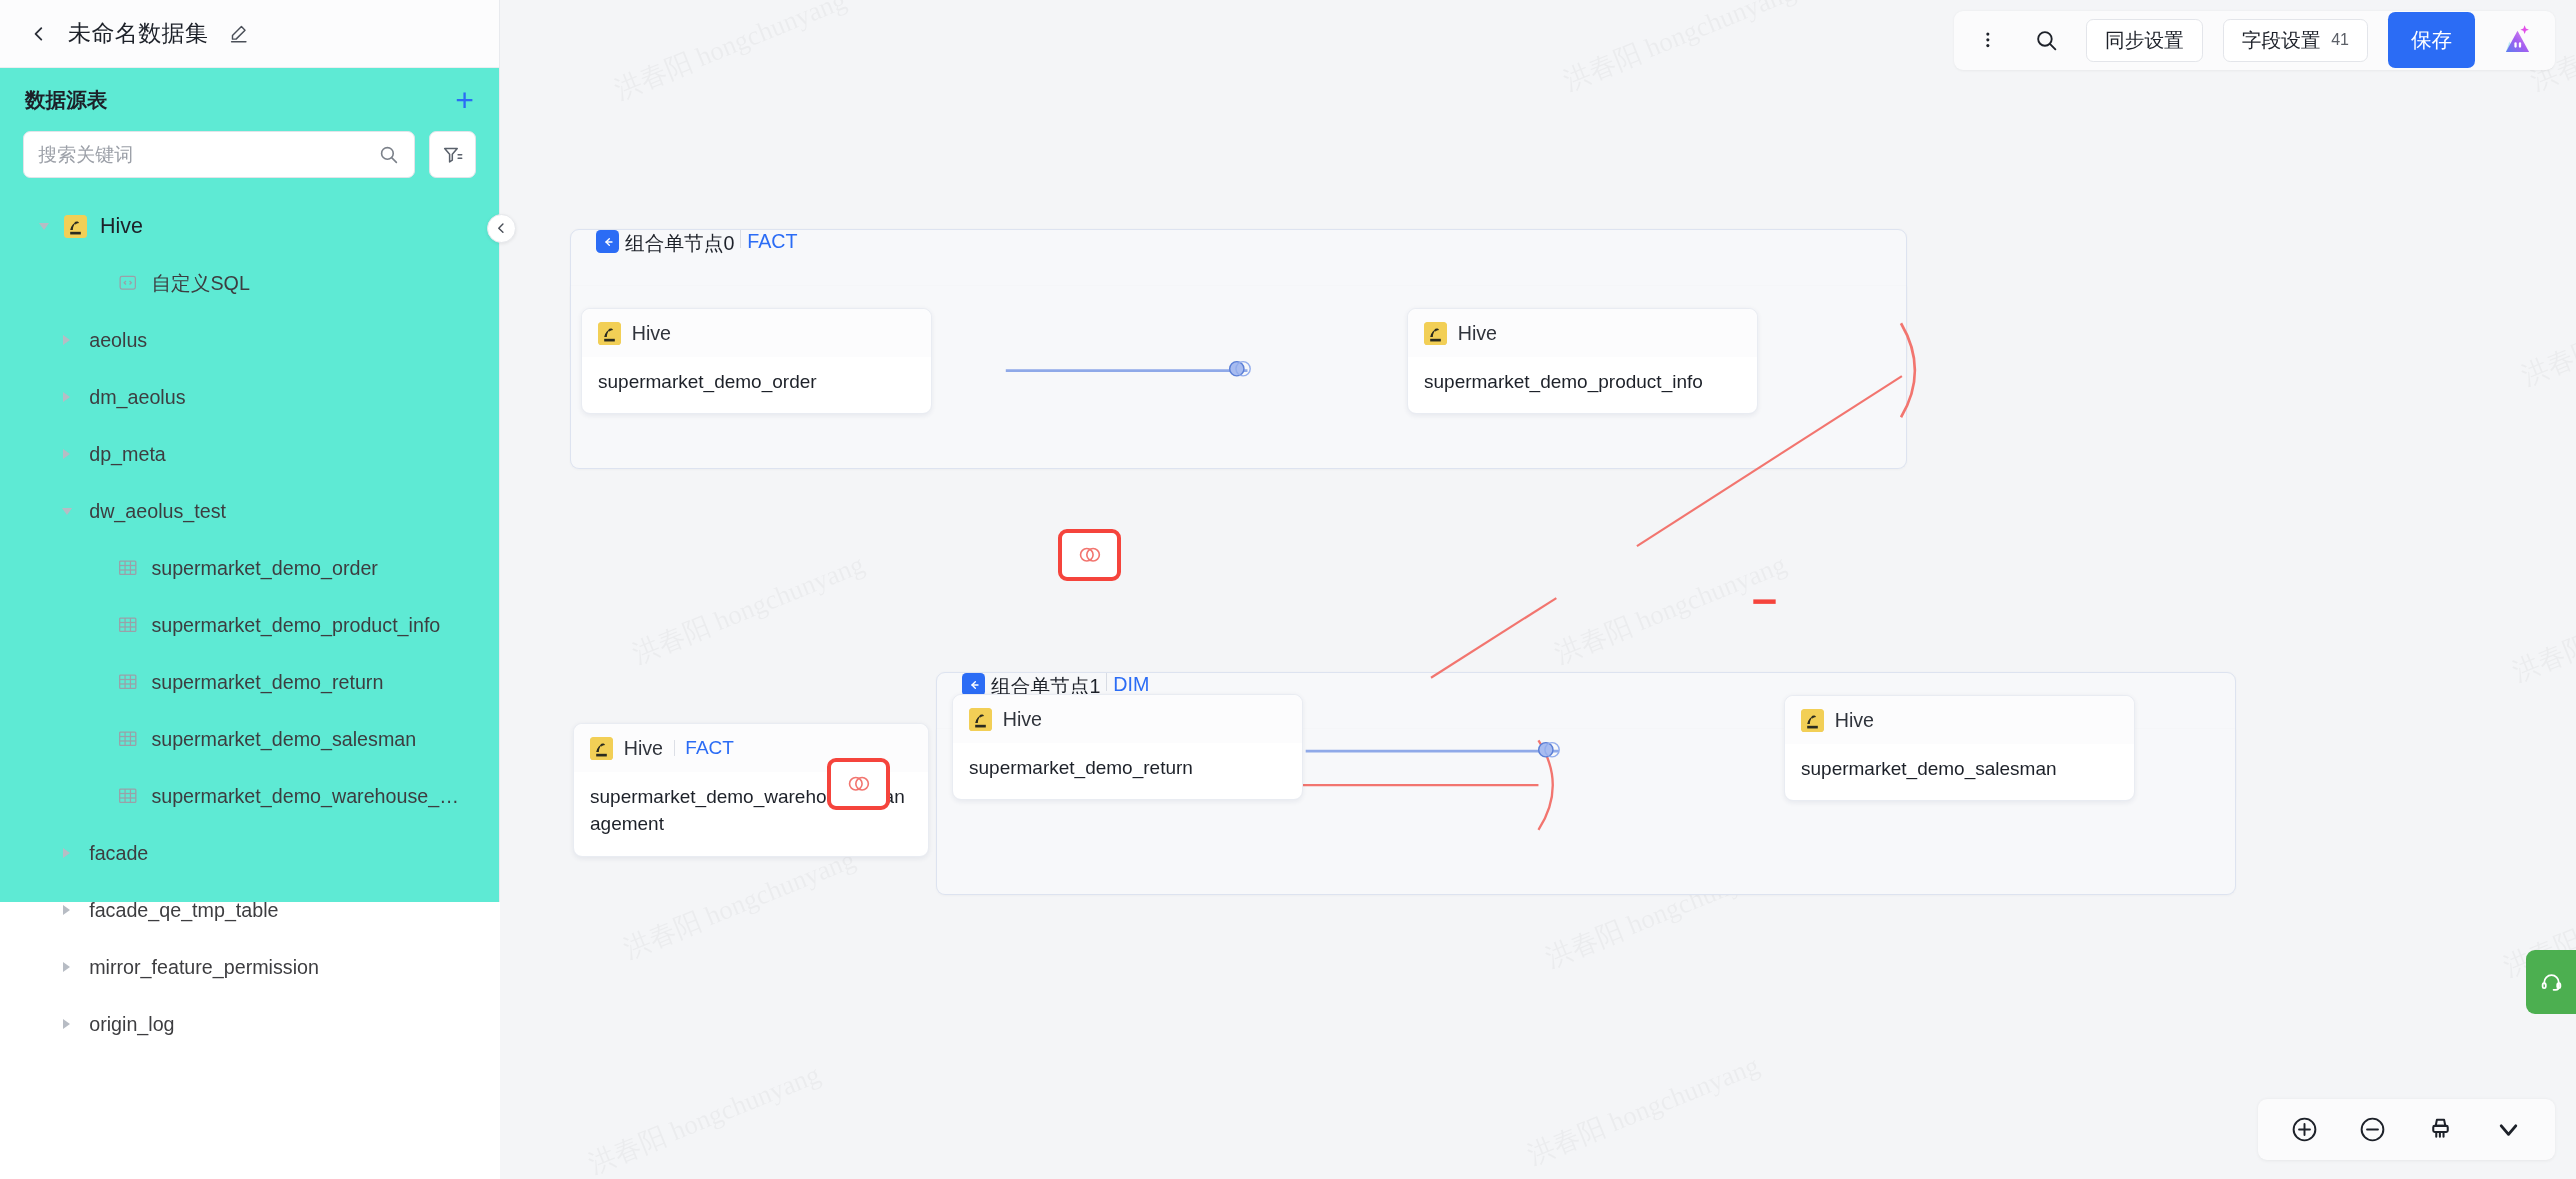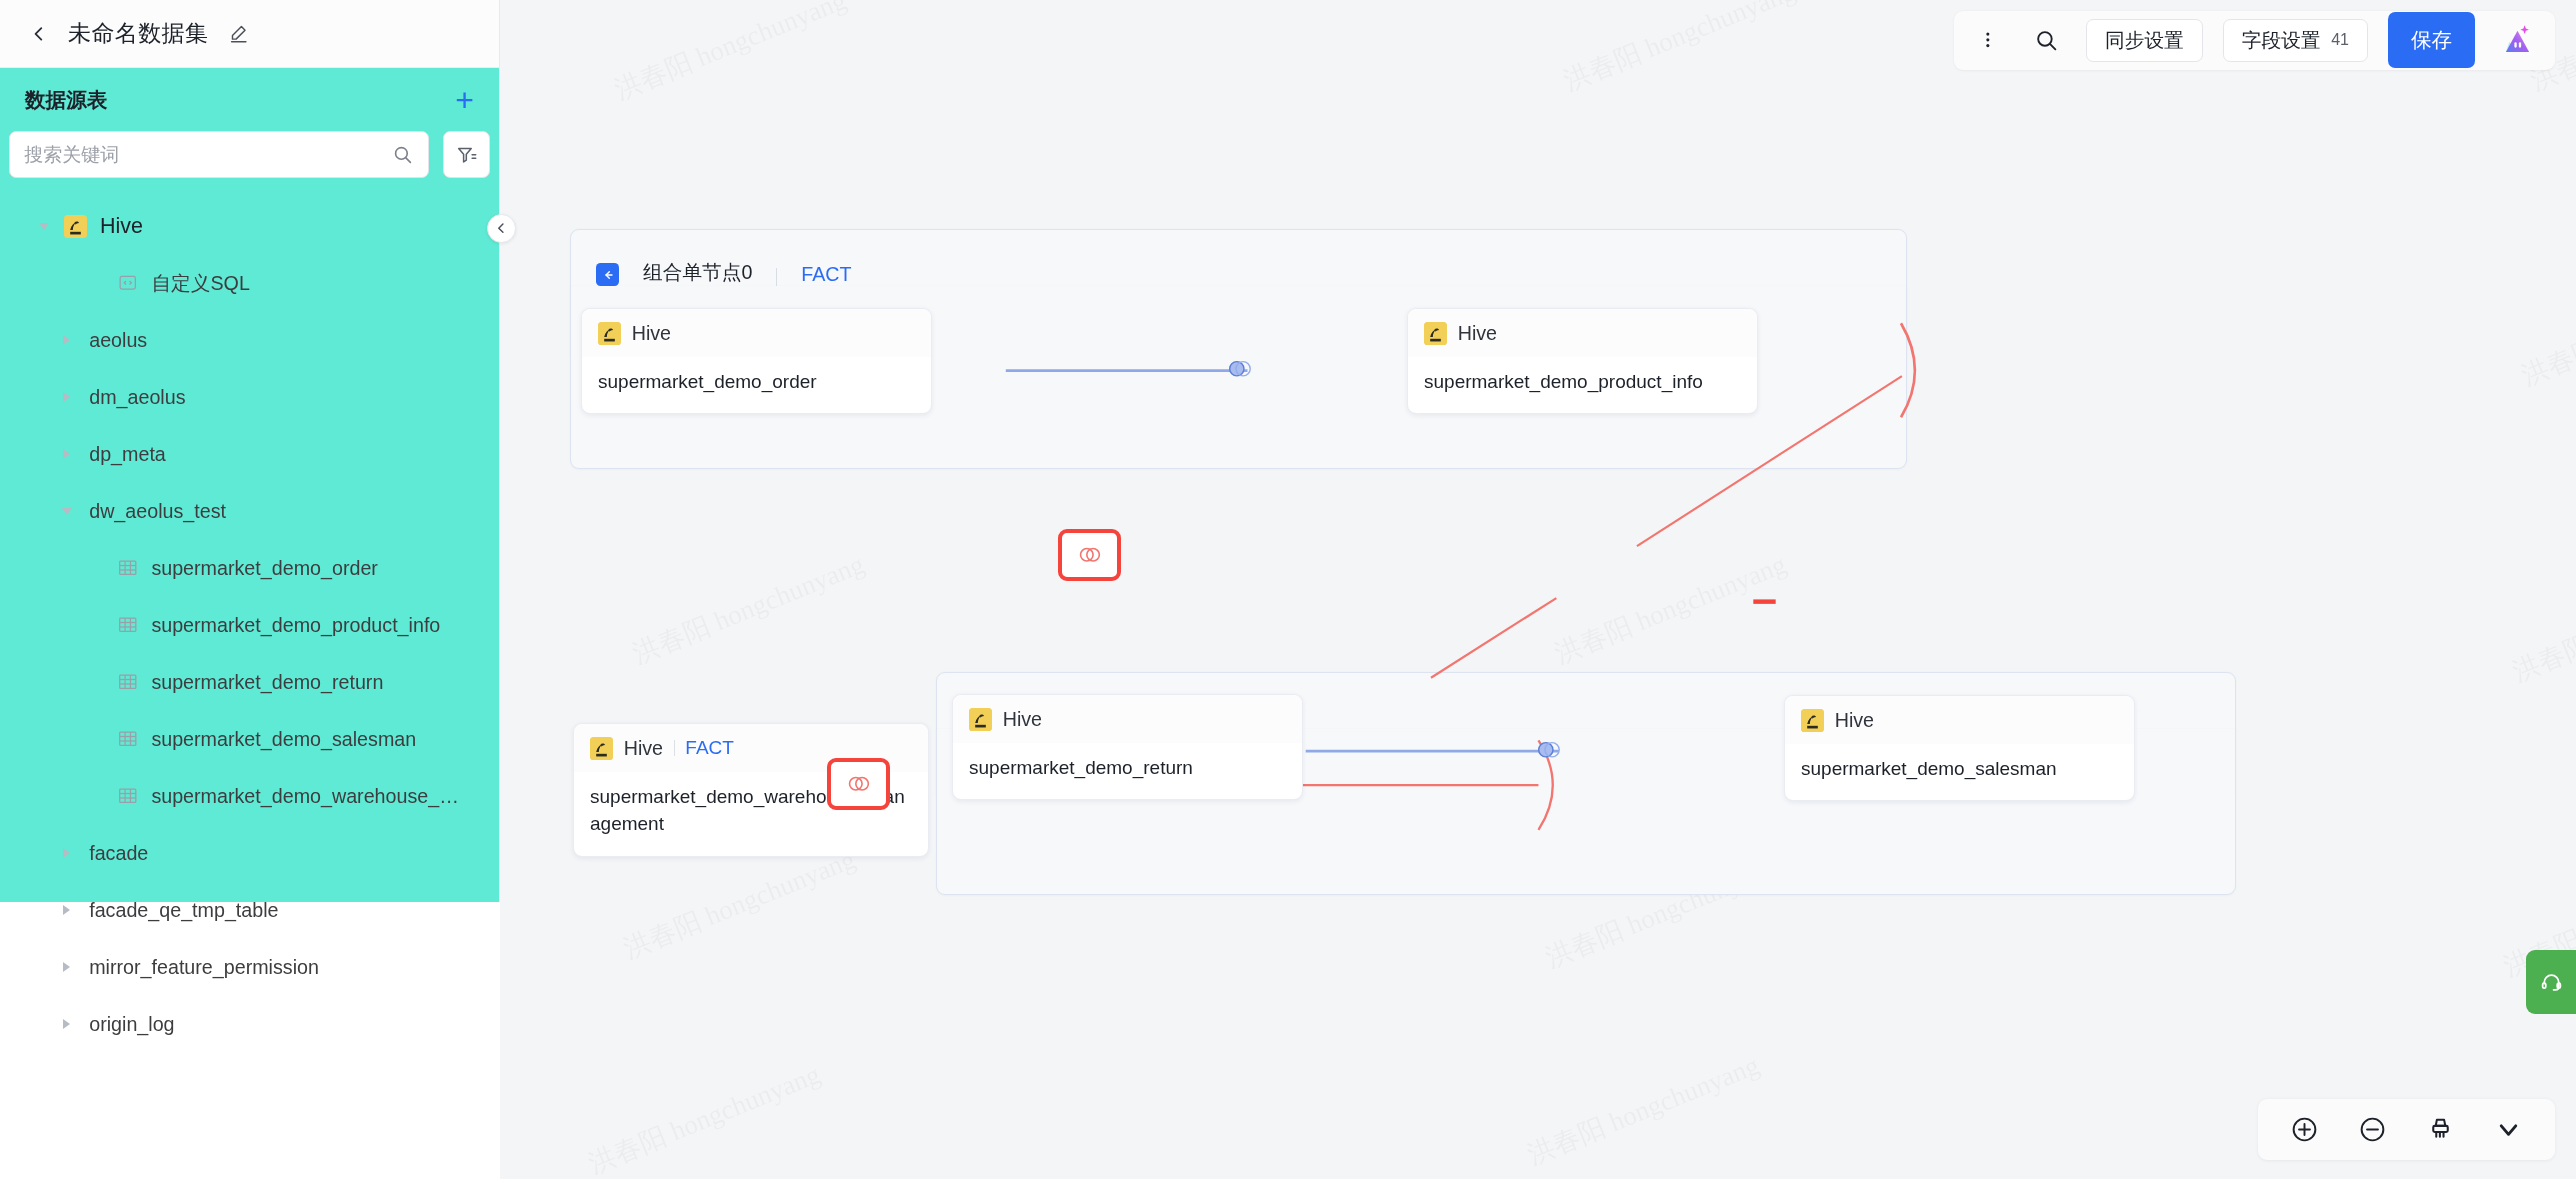--- a/index.html
+++ b/index.html
@@ -38,21 +38,21 @@
   }
   .edit-icon { margin-left: 19.7px; width: 23px; height: 23px; cursor:pointer; display:flex; align-items:center;}
 
   .sb-section {
     display: flex; align-items: center; justify-content: space-between;
     padding: 0 25px; height: 63px;
   }
   .sb-section-title { font-size: 20.6px; font-weight: 700; color: #1d2129; }
   .plus-btn { font-size: 32px; color: #2b6cf5; line-height: 1; cursor:pointer; font-weight: 300;}
 
-  .sb-search-row { display:flex; align-items:flex-end; gap: 14.3px; padding: 0 9px; }
+  .sb-search-row { display:flex; align-items:flex-end; gap: 14.3px; padding: 0 23px; }
   .search-box {
     flex: 1; height: 47px; border: 0.9px solid #e2e4e9; border-radius: 7.2px;
     background: #fff; display:flex; align-items:center; padding: 0 14.3px;
   }
   .search-box input {
     flex: 1; border: none; outline: none; font-size: 19px; color: #1d2129;
     background: transparent; font-family: inherit;
   }
   .search-box input::placeholder { color: #9ca0a8; }
   .filter-btn {
@@ -122,22 +122,22 @@
     display:flex; align-items:center; font-family:inherit;
   }
   .ai-icon { width: 45px; height: 45px; cursor:pointer; display:flex; align-items:center; justify-content:center;}
 
   
   .group {
     position: absolute; border: 0.9px solid #dde3f0; border-radius: 9px;
     background: #f7f8fa; box-shadow: 0 0.9px 2.7px rgba(0,0,0,.03);
   }
   .group-head {
-    height: 57px; display:flex; align-items:flex-end; padding-left: 25px;
-    border-bottom: 0.9px solid #e3e8f3; gap: 24px;
+    height: 57px; display:flex; align-items:flex-start; padding-left: 25px;
+    border-bottom: 0.9px solid #e3e8f3; gap: 6px;
   }
   .group-badge {
     width: 23px; height: 23px; border-radius: 4.5px; background: #2b6cf5;
     display:flex; align-items:center; justify-content:center;
   }
   .group-name { font-size: 19.7px; color: #1d2129; }
   .group-sep { width:0.9px; height: 18px; background:#d8dce4; }
   .group-type { font-size: 19.7px; color: #2b6cf5; }
 
   

